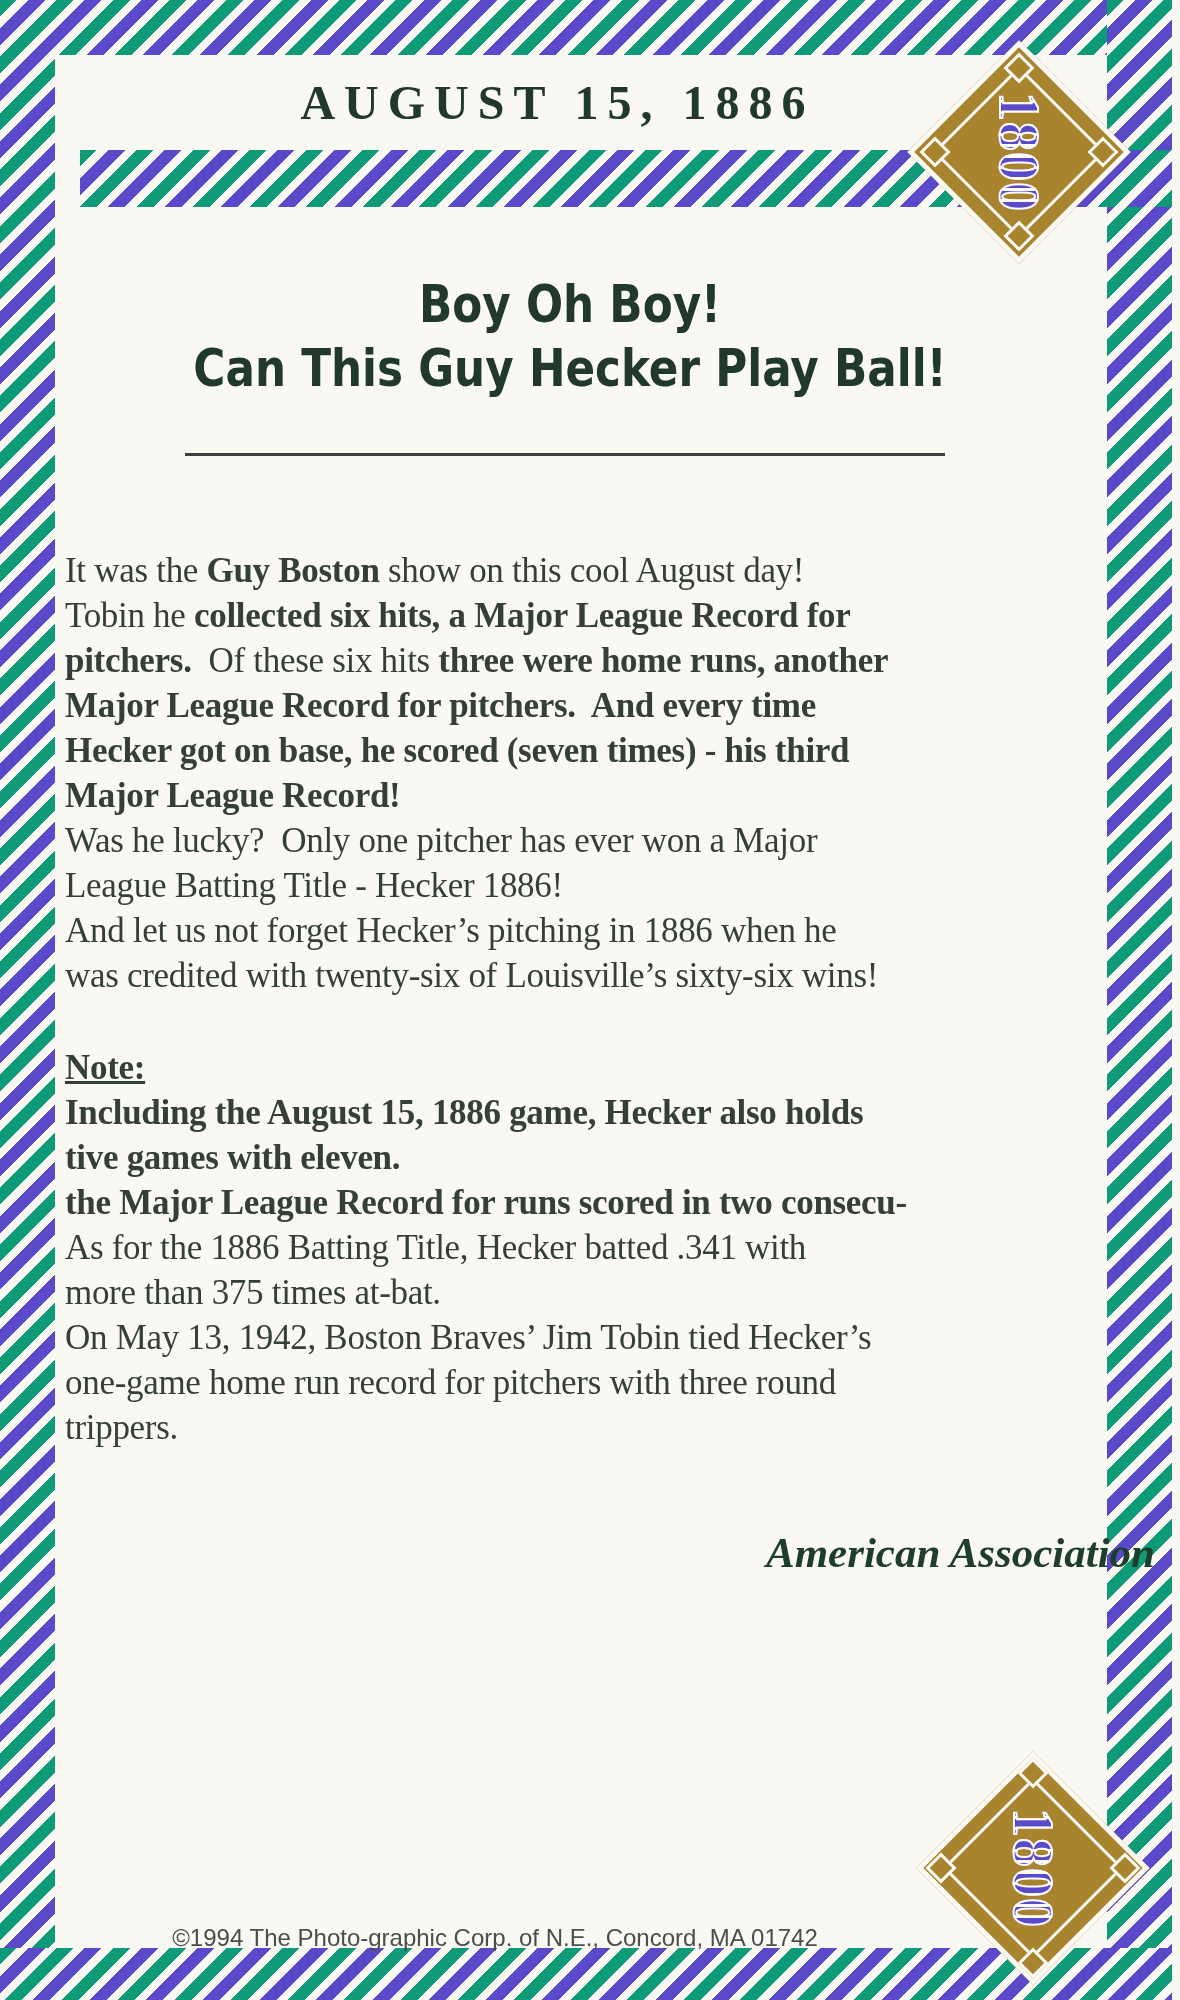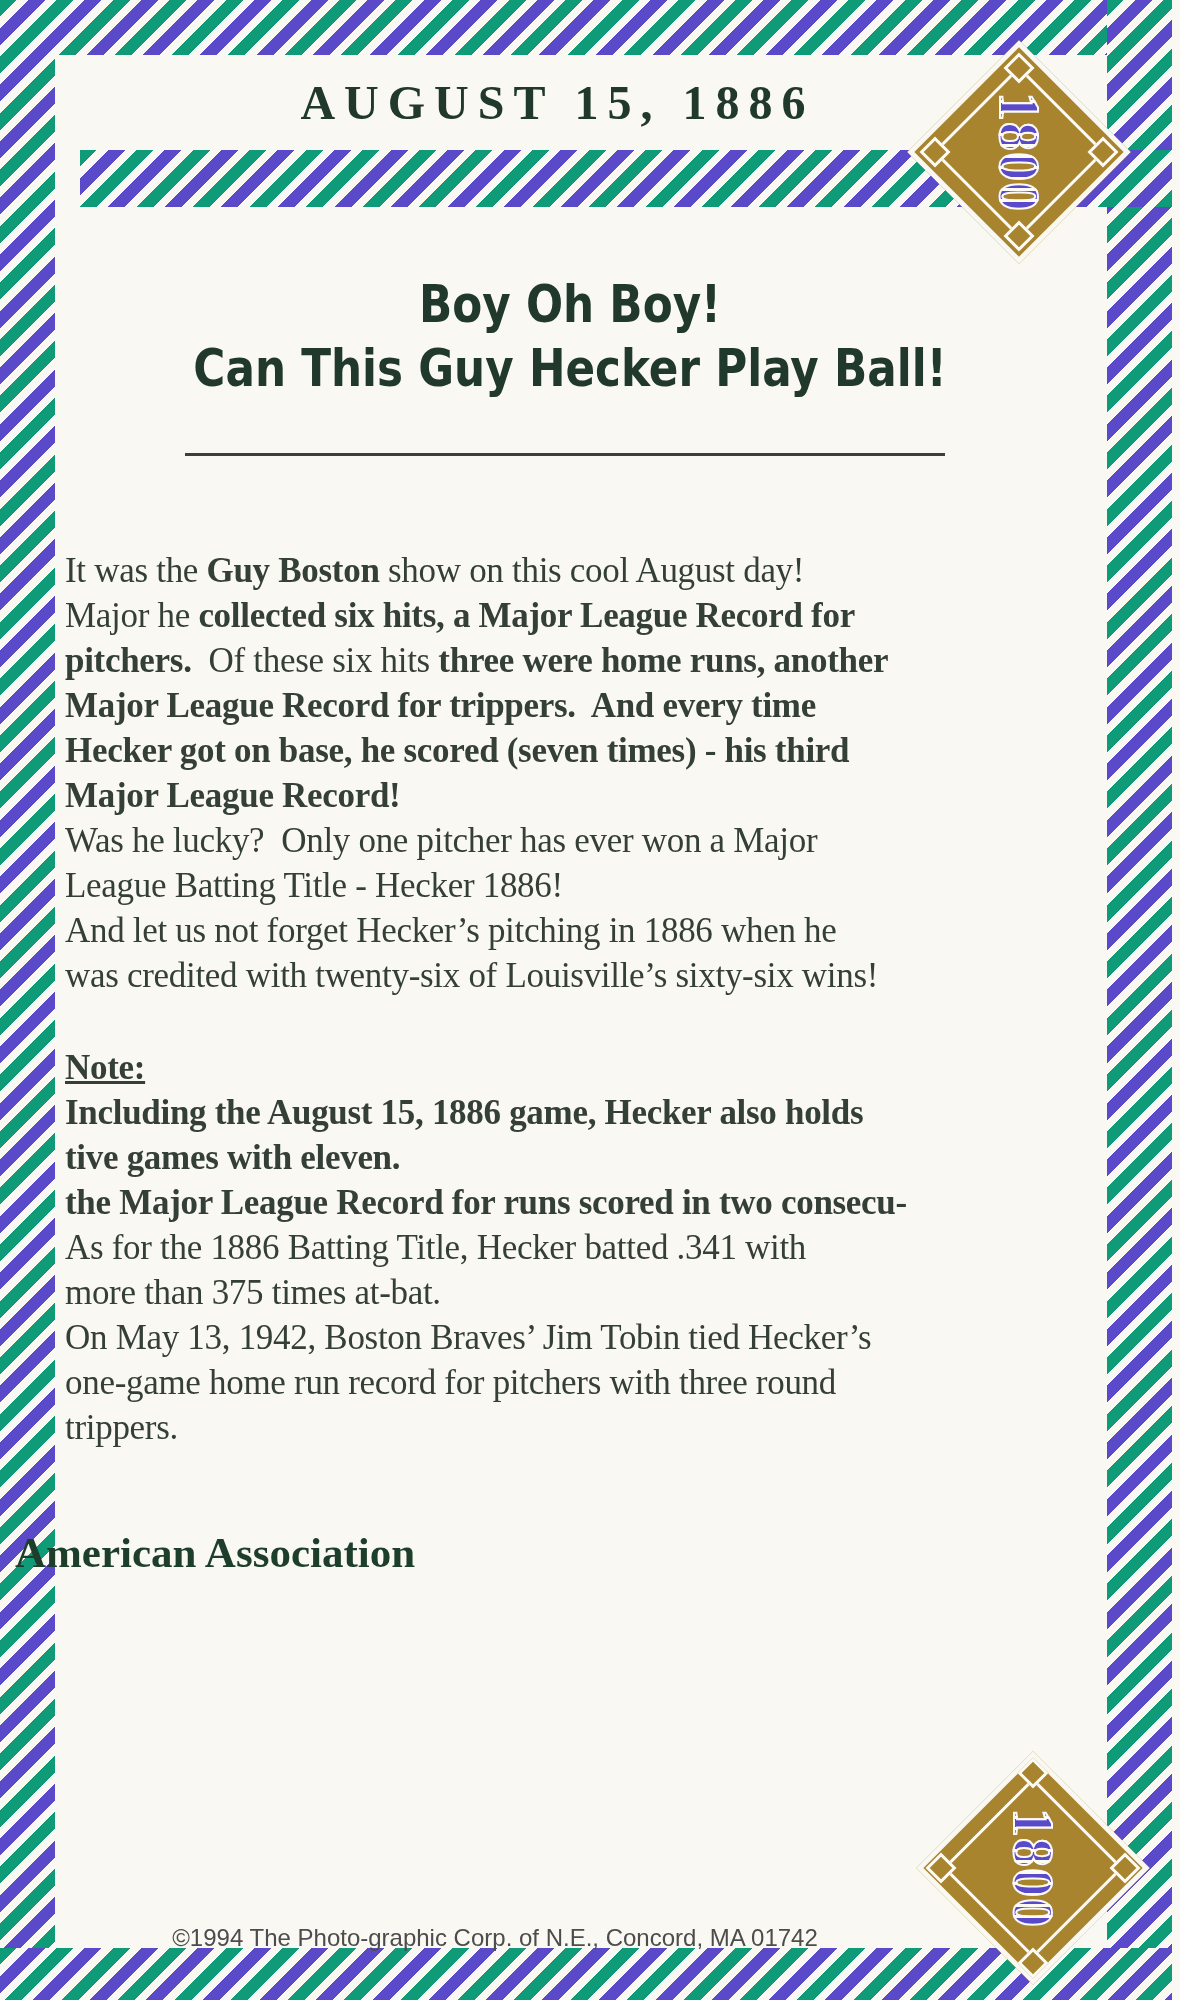--- a/index.html
+++ b/index.html
@@ -81,22 +81,22 @@
     font-family:"Liberation Serif",serif;font-size:35px;line-height:45px;
     letter-spacing:-0.3px;color:var(--body-ink,#343f37);
   }
   .para1{top:548px;}
   .noteblock{top:1045px;}
   .tline{white-space:pre;}
   .tline .b{font-weight:bold;}
   .tline .u{text-decoration:underline;}
   
   .league{
-    position:absolute;z-index:2;left:15px;top:1528px;width:1140px;text-align:left;
-    font-family:"Liberation Serif",serif;font-weight:bold;
+    position:absolute;z-index:2;left:15px;top:1528px;width:1140px;text-align:right;
+    font-family:"Liberation Serif",serif;font-weight:bold;font-style:italic;
     font-size:43px;color:var(--league-ink,#1e3e2c);
   }
   .copyright{
     position:absolute;z-index:2;left:65px;top:1900px;width:860px;text-align:center;
     font-family:"Liberation Sans",sans-serif;font-size:24px;
     color:var(--copyright-ink,#4c4c4c);
     margin-top:24px;
   }
 </style>
 </head>
@@ -124,23 +124,23 @@
   </div>
 
   <div class="title">
     <div>Boy Oh Boy!</div>
     <div>Can This Guy Hecker Play Ball!</div>
   </div>
   <div class="divider"></div>
 
   <div class="bodyblock para1">
       <div class="tline"><span>It was the </span><span class="b">Guy Boston</span><span> show on this cool August day!</span></div>
-      <div class="tline"><span>Major he </span><span class="b">collected six hits, a Major League Record for</span></div>
+      <div class="tline"><span>Tobin he </span><span class="b">collected six hits, a Major League Record for</span></div>
       <div class="tline"><span class="b">pitchers.</span><span>  Of these six hits </span><span class="b">three were home runs, another</span></div>
-      <div class="tline"><span class="b">Major League Record for trippers.  And every time</span></div>
+      <div class="tline"><span class="b">Major League Record for pitchers.  And every time</span></div>
       <div class="tline"><span class="b">Hecker got on base, he scored (seven times) - his third</span></div>
       <div class="tline"><span class="b">Major League Record!</span></div>
       <div class="tline"><span>Was he lucky?  Only one pitcher has ever won a Major</span></div>
       <div class="tline"><span>League Batting Title - Hecker 1886!</span></div>
       <div class="tline"><span>And let us not forget Hecker’s pitching in 1886 when he</span></div>
       <div class="tline"><span>was credited with twenty-six of Louisville’s sixty-six wins!</span></div>
     </div>
 
   <div class="bodyblock noteblock">
       <div class="tline"><span class="b u">Note:</span></div>

